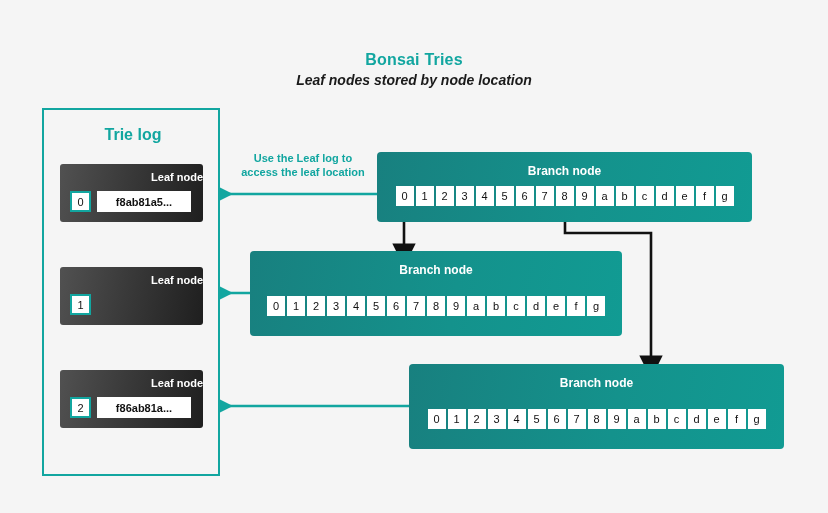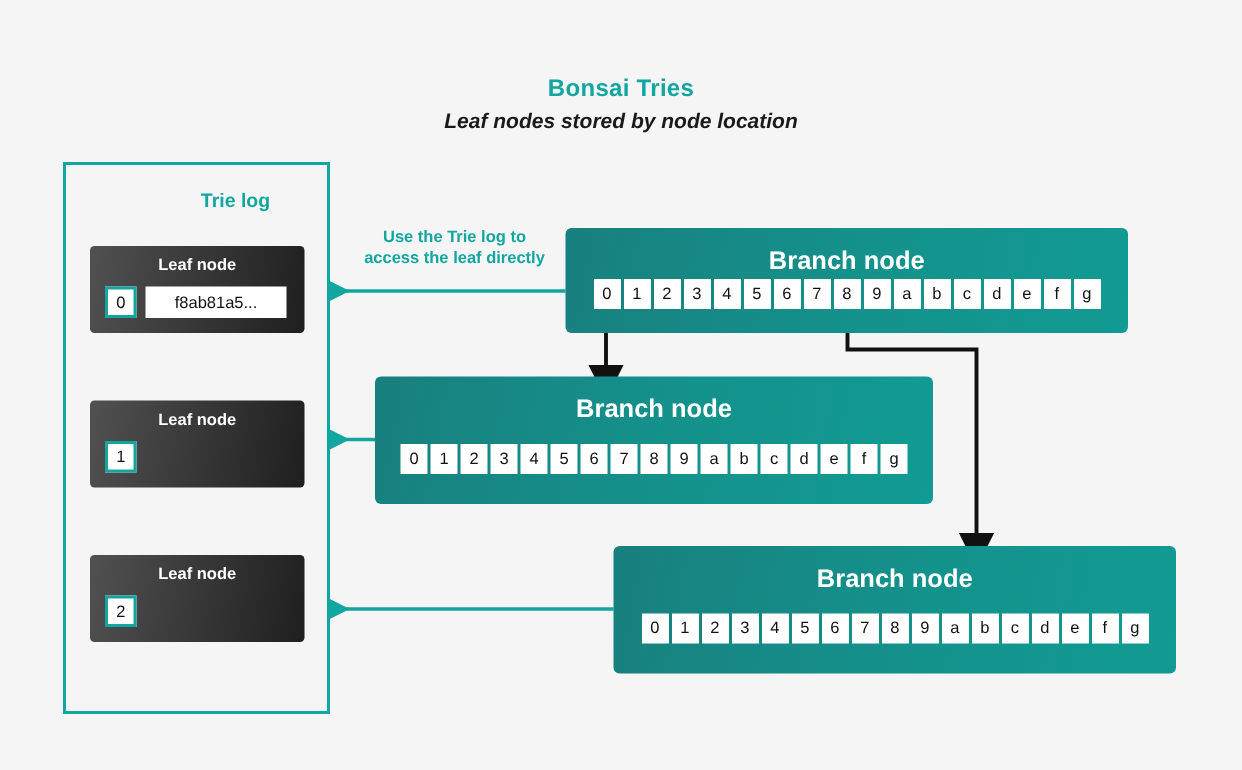--- a/index.html
+++ b/index.html
@@ -22,53 +22,53 @@
     font-size:14px;font-weight:bold;color:#1a1a1a;font-style:italic;
   }
 
   
   .trielog{
     position:absolute;left:42px;top:90px;width:178px;height:368px;
     border:2px solid #12a6a0;background:#f5f5f5;box-sizing:border-box;
   }
   .trielog-title{
     position:absolute;left:0;top:16px;width:178px;text-align:center;
-    font-size:13px;font-weight:bold;color:#12a6a0;padding-left:24px;
+    font-size:16px;font-weight:bold;color:#12a6a0;
   }
 
   
   .leaf{
     position:absolute;left:60px;width:143px;height:58px;
     background:linear-gradient(100deg,#515151 0%,#3a3a3a 45%,#1f1f1f 100%);
     border-radius:3px;
   }
   .leaf-title{
-    position:absolute;left:0;top:7px;width:143px;text-align:center;
+    position:absolute;left:0;top:7px;width:143px;text-align:right;
     font-size:11px;font-weight:bold;color:#ffffff;
   }
   .leaf-row{position:absolute;left:10px;top:27px;display:flex;align-items:center;gap:6px;}
   .leaf-idx{
     width:21px;height:21px;background:#ffffff;border:2px solid #12a6a0;
     box-sizing:border-box;display:flex;align-items:center;justify-content:center;
     font-size:11px;color:#111;
   }
   .leaf-hash{
     width:94px;height:21px;background:#ffffff;
     display:flex;align-items:center;justify-content:center;
-    font-size:11px;color:#111;
+    font-size:11px;color:#111;font-weight:bold;
   }
 
   
   .branch{
     position:absolute;border-radius:4px;
     background:linear-gradient(100deg,#18807f 0%,#14928c 55%,#119b93 100%);
   }
   .branch-title{
     position:absolute;left:0;top:12px;width:100%;text-align:center;
-    font-size:17px;font-weight:bold;color:#ffffff;
+    font-size:12px;font-weight:bold;color:#ffffff;
   }
   .cells{position:absolute;left:0;top:34px;width:100%;display:flex;justify-content:center;gap:2px;}
   .cell{
     width:18px;height:20px;background:#ffffff;
     display:flex;align-items:center;justify-content:center;
     font-size:11px;color:#111;
   }
 
   
   .annot{
@@ -124,26 +124,27 @@
     <div class="leaf-title">Leaf node</div>
     <div class="leaf-row">
       <div class="leaf-idx">1</div>
     </div>
   </div>
 
   <div class="leaf" style="top:352px;">
     <div class="leaf-title">Leaf node</div>
     <div class="leaf-row">
       <div class="leaf-idx">2</div>
+      <div class="leaf-hash">f86ab81a...</div>
     </div>
   </div>
 
   <div class="annot">
-    <div>Use the Trie log to</div>
-    <div>access the leaf directly</div>
+    <div>Use the Leaf log to</div>
+    <div>access the leaf location</div>
   </div>
 
   <div class="branch" style="left:377px;top:134px;width:375px;height:70px;">
     <div class="branch-title">Branch node</div>
     <div class="cells">
         <div class="cell">0</div>
         <div class="cell">1</div>
         <div class="cell">2</div>
         <div class="cell">3</div>
         <div class="cell">4</div>

